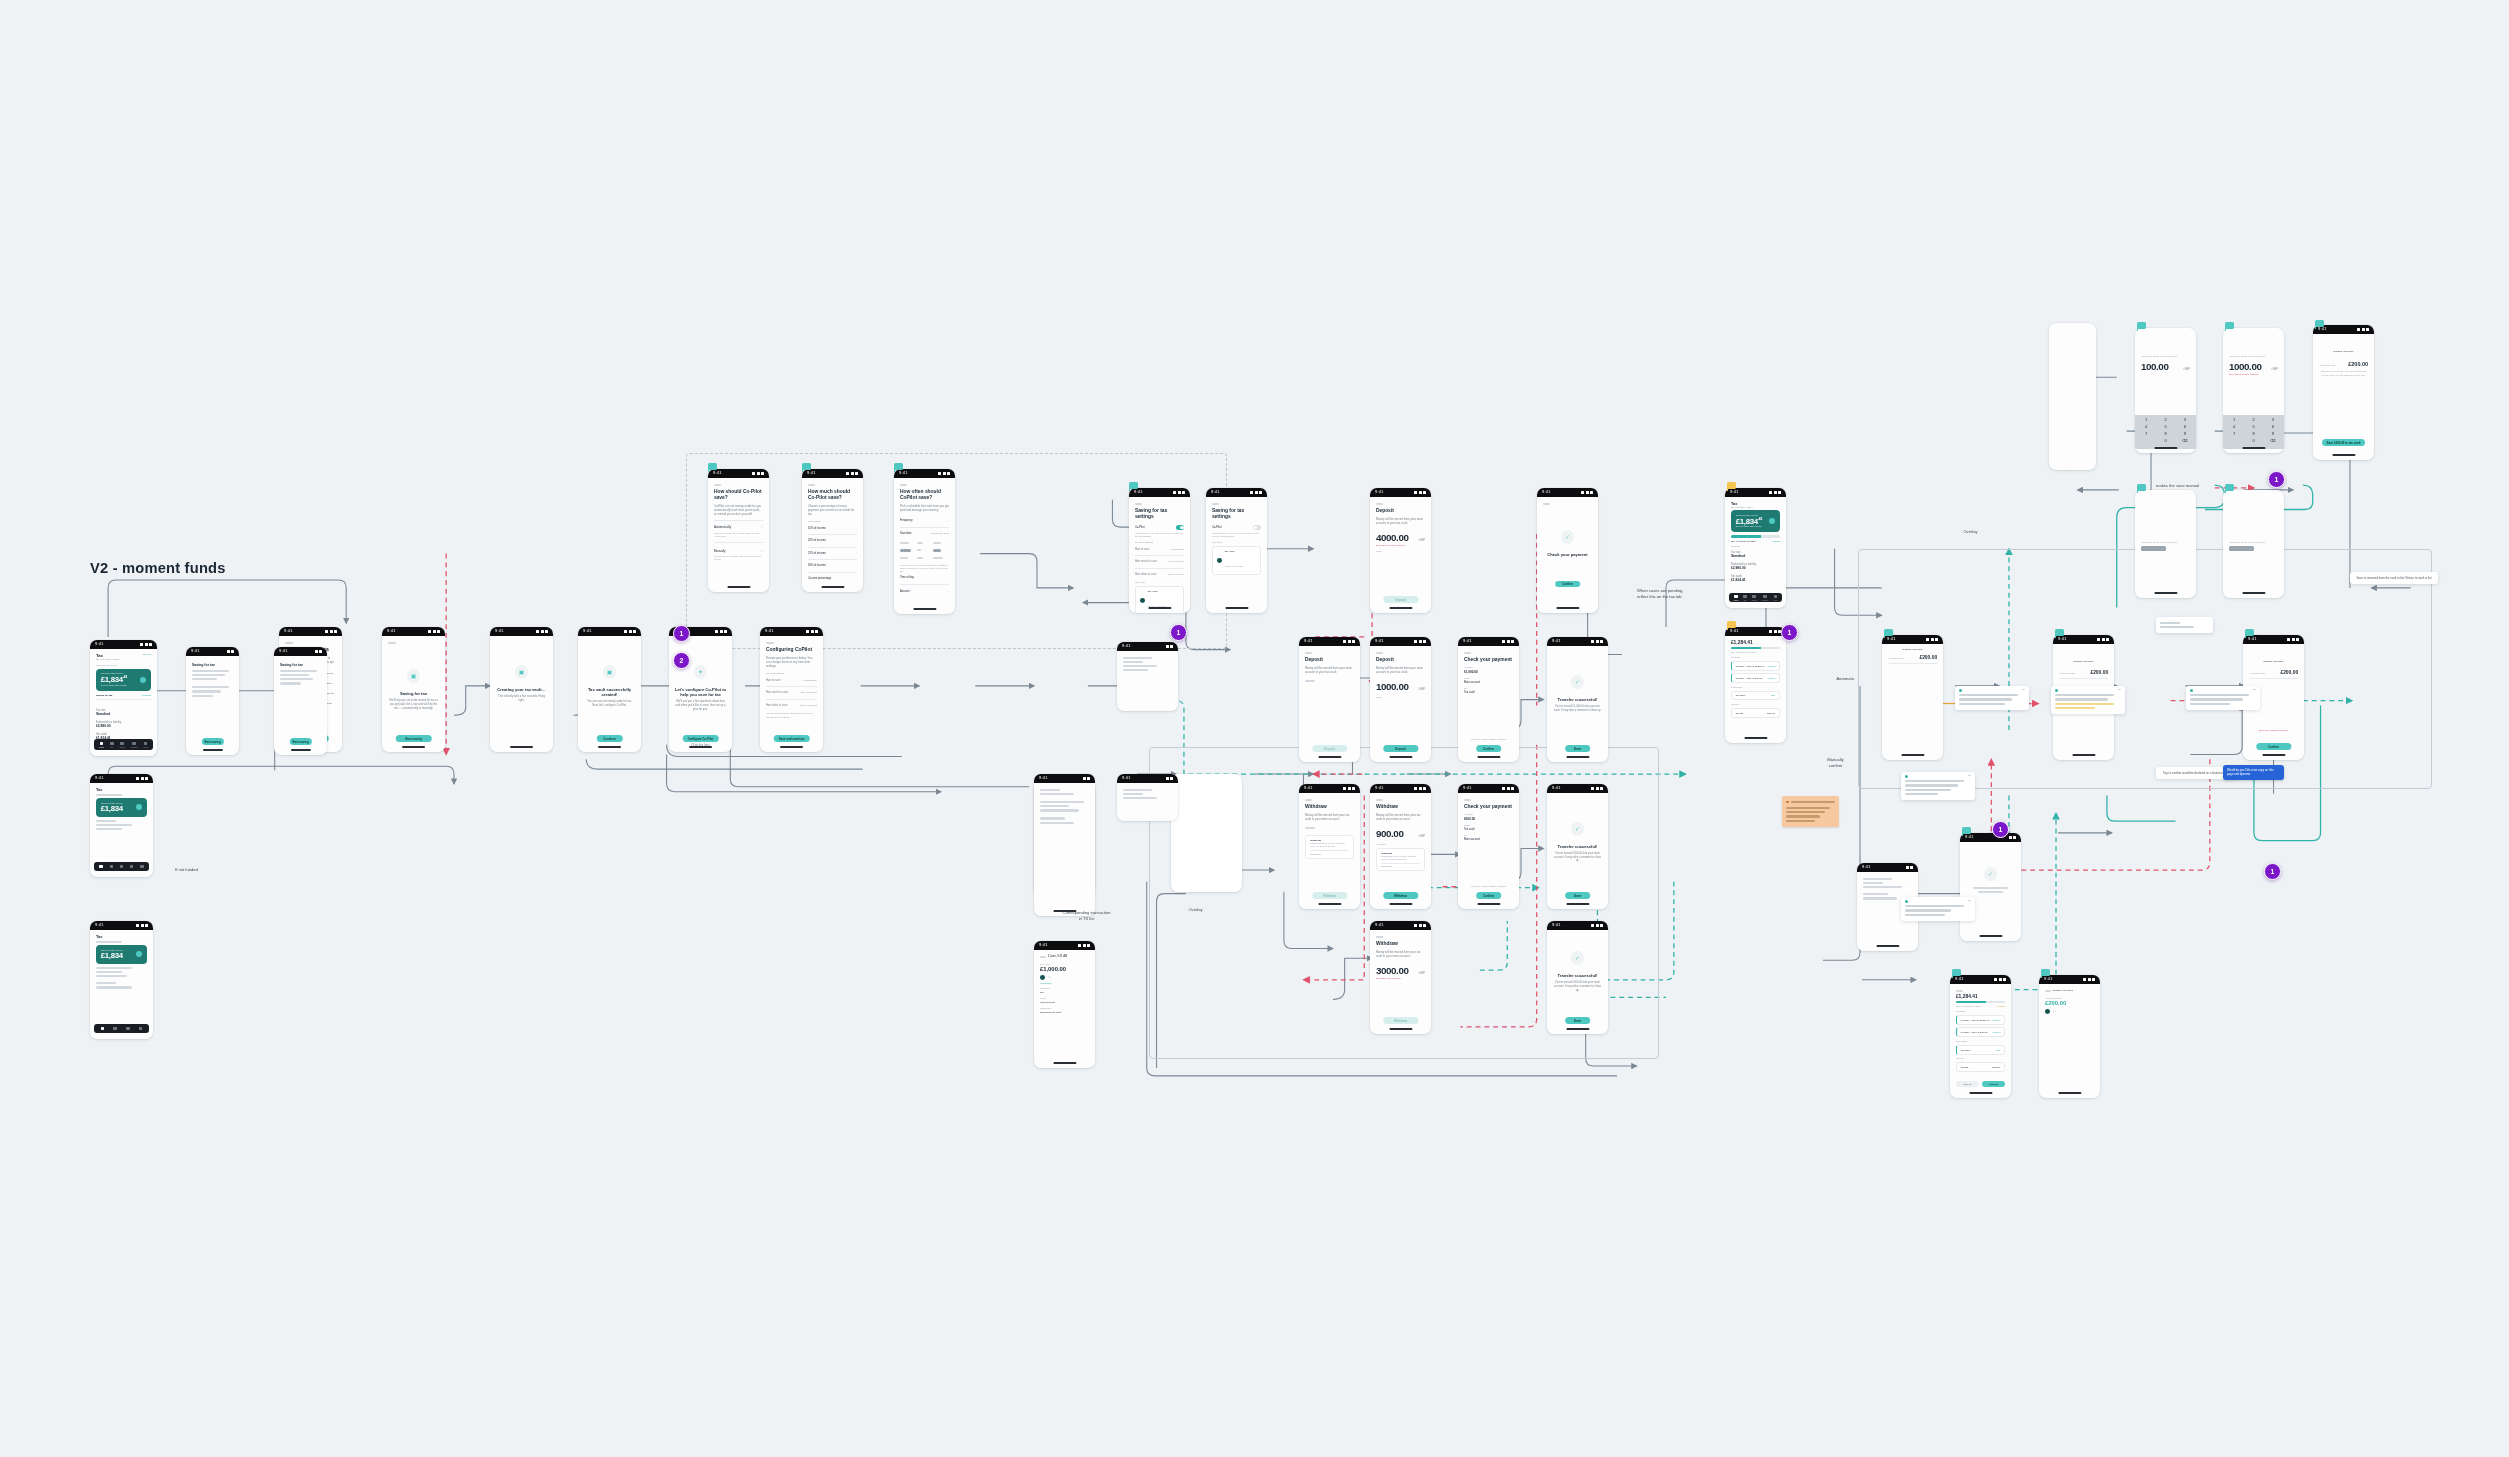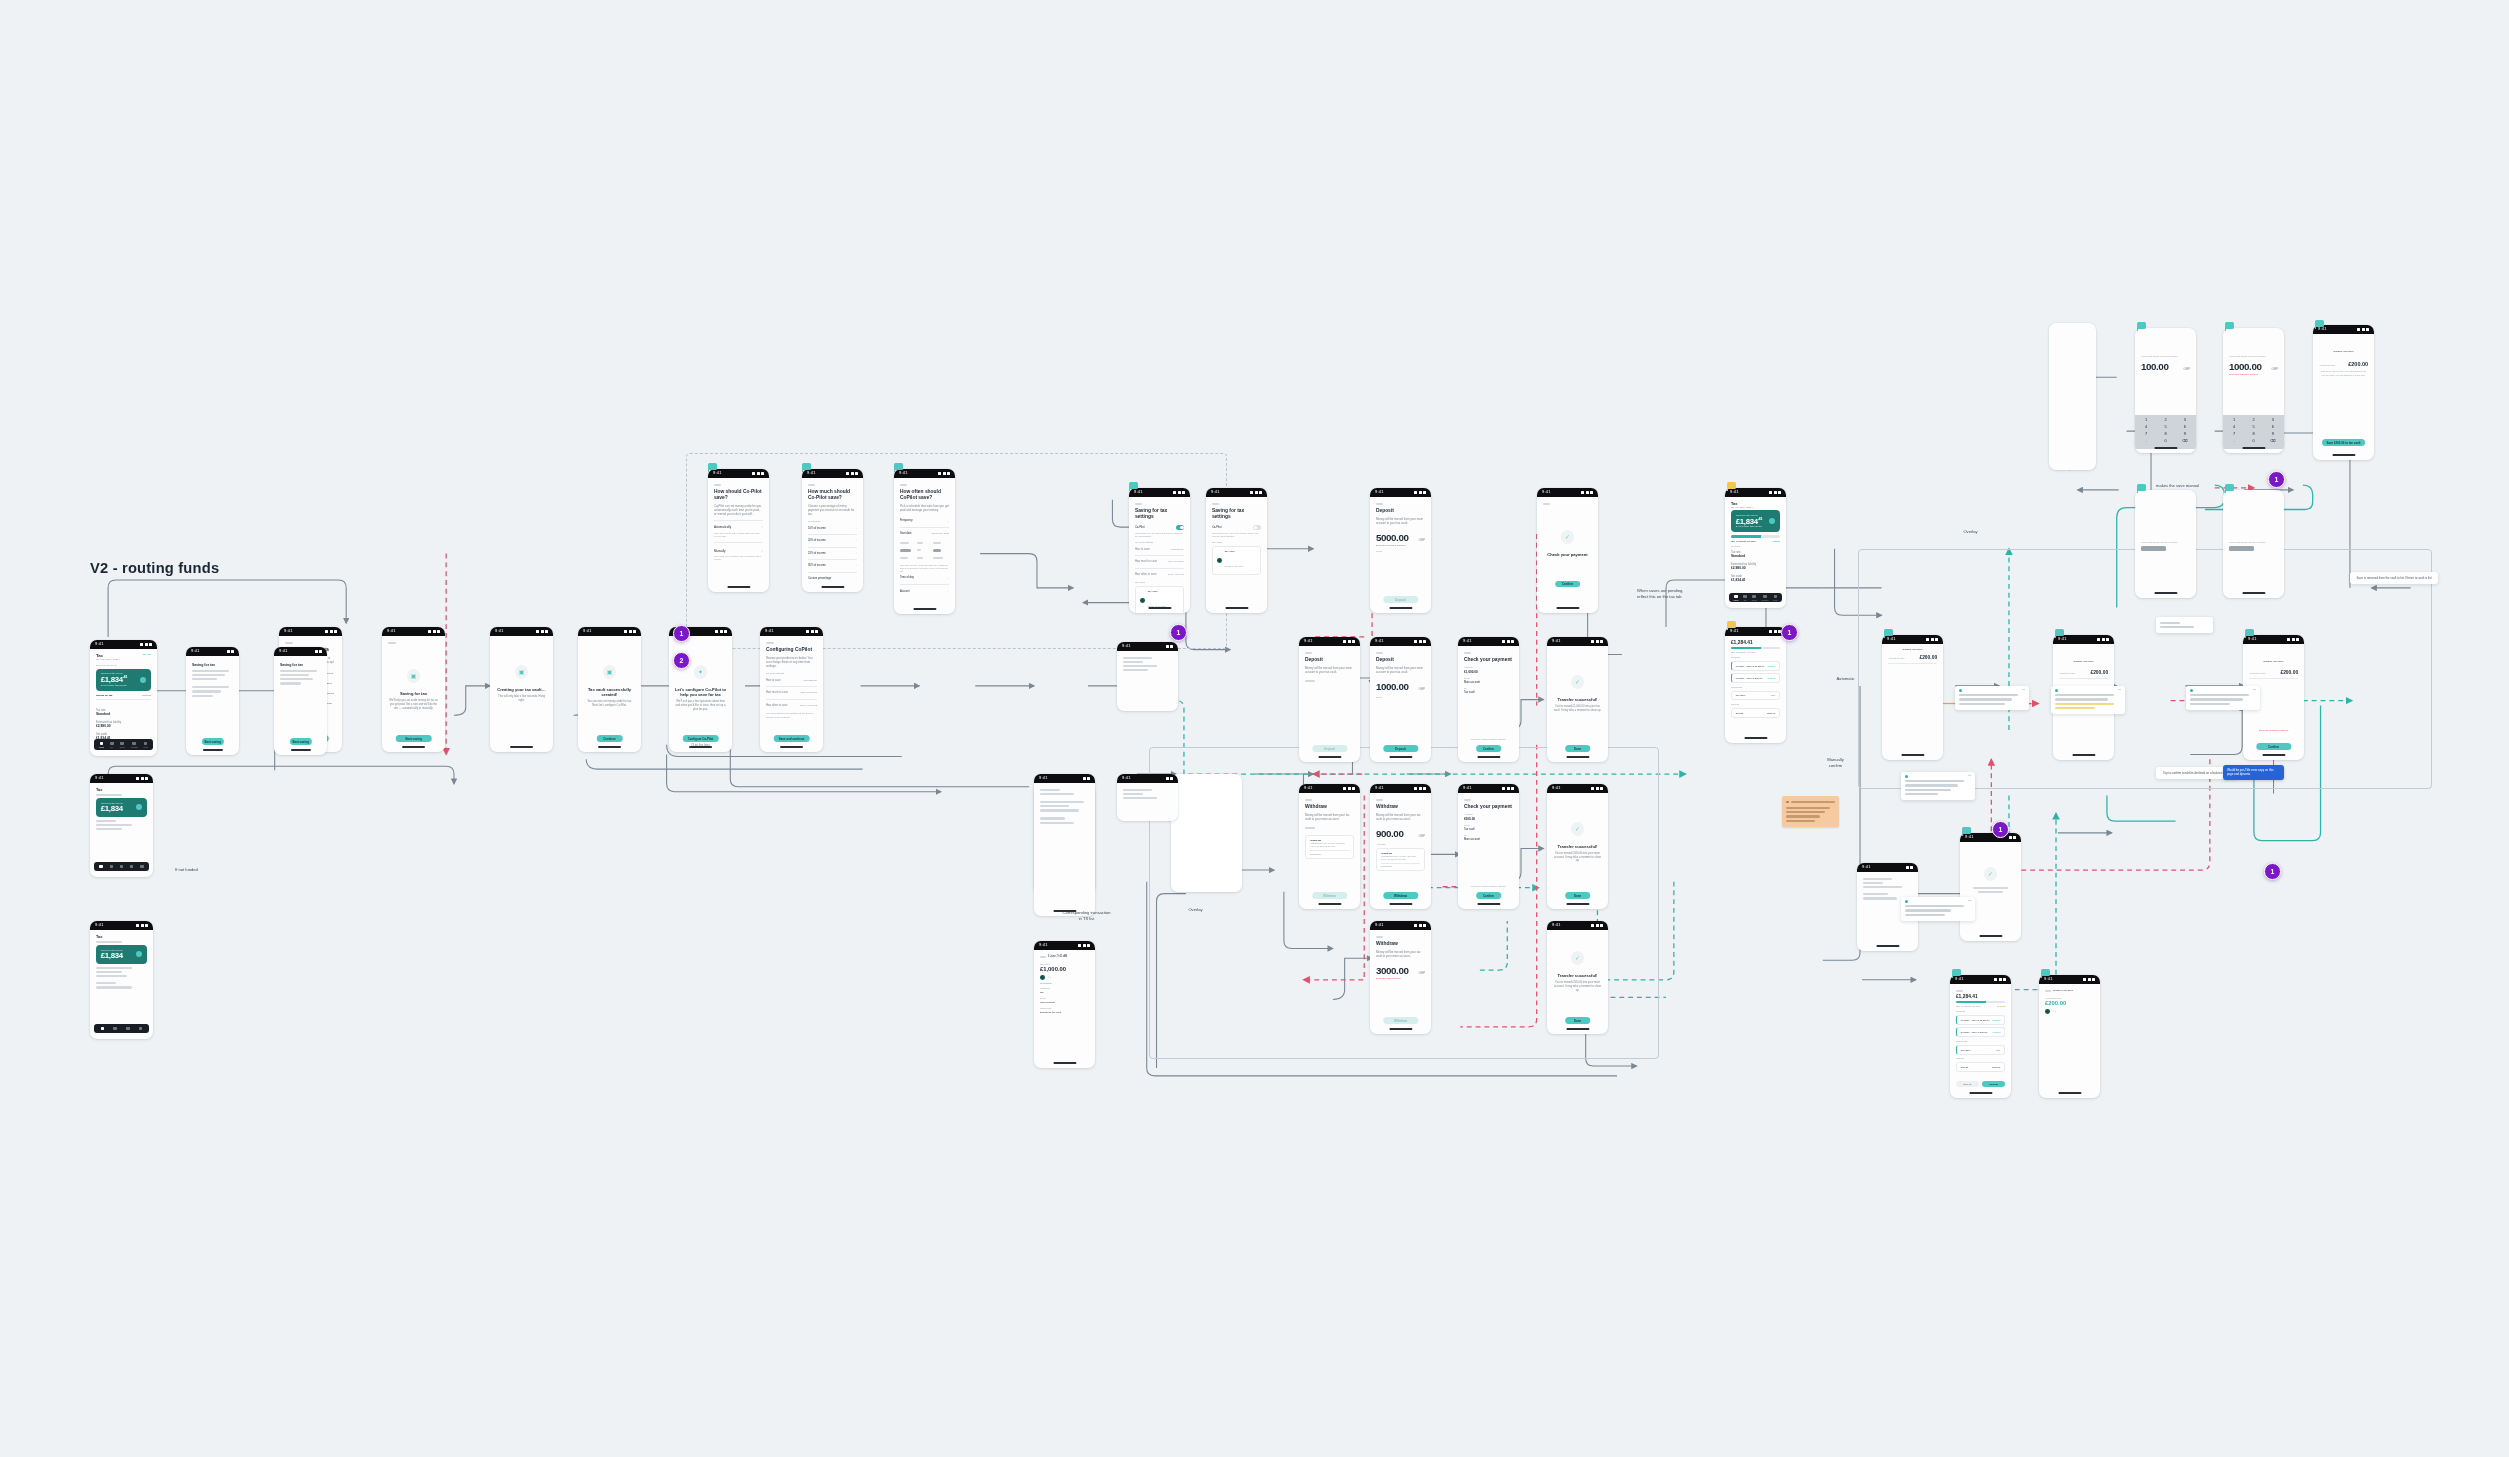--- a/index.html
+++ b/index.html
@@ -323,21 +323,21 @@
       <path d="M2255 775 L2255 880 Q2255 888 2247 888 L2040 888 Q2032 888 2032 880 L2032 775" marker-end="url(#ahr)"></path>
       <path d="M2260 498 L2300 498" marker-end="url(#ahr)"></path>
       <path d="M2285 790 L2330 790" marker-end="url(#ahr)"></path>
     </g>
 
     <g fill="none" stroke="#e8a33d" stroke-width="1.3">
       <path d="M1980 718 L2010 718"></path>
     </g>
   </svg>
 
-  <div class="board-title" style="left:90px; top:560px;">V2 - routing funds</div>
+  <div class="board-title" style="left:90px; top:560px;">V2 - moment funds</div>
 
   <div class="group-frame" style="left:686px; top:453px; width:541px; height:196px;"></div>
   <div class="group-frame solid" style="left:1149px; top:747px; width:510px; height:312px;"></div>
   <div class="group-frame solid" style="left:1858px; top:549px; width:574px; height:240px;"></div>
 
   <div class="phone" style="left:90px; top:640px; width:67px; height:116px;">
     <div class="statusbar">
       <span class="sb-time">9:41</span>
       <span class="sb-icons">
           <i></i>
@@ -878,21 +878,21 @@
           <i></i>
           <i></i>
           <i></i>
         </span>
       </div>
     <div class="screen">
       <div class="ln w15"></div>
       <div class="scr-title">Deposit</div>
       <div class="scr-sub">Money will be moved from your main account to your tax vault.</div>
       <div class="amt-row">
-          <span class="scr-amount">5000.00</span>
+          <span class="scr-amount">4000.00</span>
           <span class="amt-cur">GBP</span>
         </div>
       <div class="err">Exceeds available balance</div>
       <div class="sechead">From</div>
       <div class="cta ghost">Deposit</div>
       <div class="homebar"></div>
     </div>
   </div>
 
   <div class="phone" style="left:1537px; top:488px; width:61px; height:125px;">

